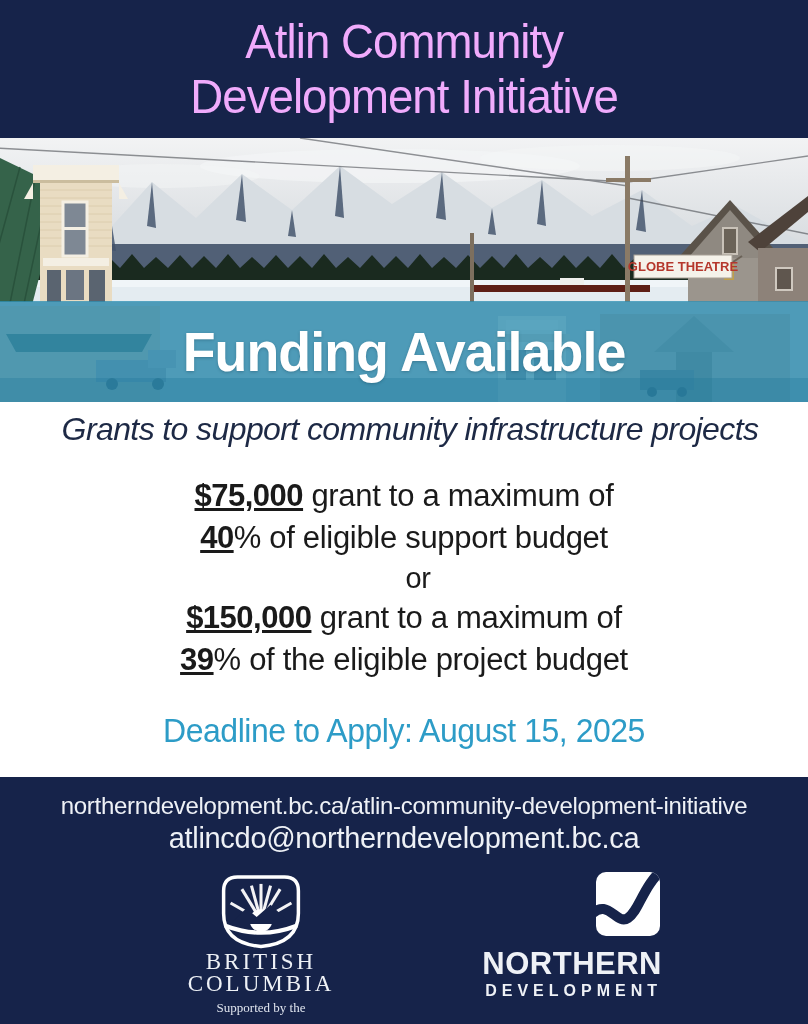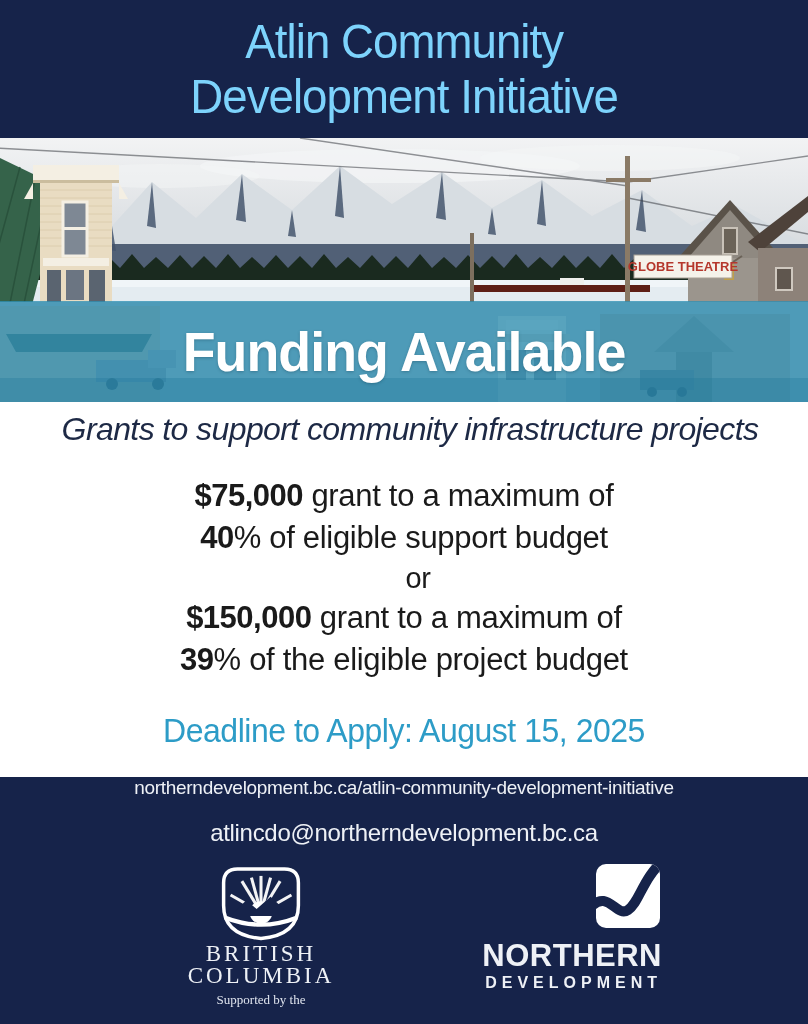--- a/index.html
+++ b/index.html
@@ -2,21 +2,21 @@
 <html><head>
 <meta charset="utf-8">
 <style>
   * { margin:0; padding:0; box-sizing:border-box; }
   html,body { width:808px; }
   body { font-family:"Liberation Sans", sans-serif; background:#ffffff; }
   .poster { position:relative; width:808px; height:1024px; overflow:hidden; background:#ffffff; }
 
   
   .top-banner {
-    height:138px; background:#16234a; color:#7dd3fc;
+    height:138px; background:#16234a; color:#f0abfc;
     display:flex; flex-direction:column; align-items:center; justify-content:center;
   }
   .top-banner .title-line {
     font-size:48px; line-height:55px; font-weight:500; letter-spacing:-1px;
     transform:scaleX(0.95); transform-origin:center; white-space:nowrap;
   }
 
   
   .hero { position:relative; width:808px; height:264px; background:#ec4899; }
   .hero svg { position:absolute; inset:0; display:block; }
@@ -29,33 +29,33 @@
   }
 
   
   .body-section { height:375px; text-align:center; color:#1a1a1a; }
   .subtitle {
     padding-top:9px; font-style:italic; font-size:32px; letter-spacing:-0.6px;
     color:#1d2945; white-space:nowrap;padding-left:12px;
   }
   .grant-block { margin-top:27px; font-size:31px; letter-spacing:-0.3px; }
   .grant-line { line-height:42px; white-space:nowrap; }
-  .grant-line b { font-weight:bold; letter-spacing:-0.5px; }
+  .grant-line b { font-weight:bold; letter-spacing:-0.5px;text-decoration:underline; }
   .or-line { line-height:38px; font-size:29px;padding-left:28px; }
   .deadline {
     margin-top:31px; font-size:33px; letter-spacing:-0.5px; color:#2d9cc7;
     transform:scaleX(0.97); transform-origin:center; white-space:nowrap;
   }
 
   
   .footer {
     height:247px; background:#16234a; color:#eef1f6; text-align:center;
   }
-  .footer .website { font-size:19px; letter-spacing:-0.3px; white-space:nowrap; }
-  .footer .email { margin-top:20px; font-size:24px; letter-spacing:-0.3px; }
+  .footer .website { padding-top:15px; font-size:24px; letter-spacing:-0.3px; white-space:nowrap; }
+  .footer .email { margin-top:2px; font-size:29px; letter-spacing:-0.3px; }
   .logo-row {
     margin-top:15px; display:flex; justify-content:center; align-items:flex-start; gap:56px;
   }
   .bc-logo-block { width:230px; display:flex; flex-direction:column; align-items:center; }
   .bc-name { font-family:"Liberation Serif", serif; font-size:23px; letter-spacing:3px; line-height:20px; margin-top:2px; }
   .bc-tagline { font-family:"Liberation Serif", serif; font-size:13px; line-height:16px; margin-top:6px; color:#dfe4ee; }
   .bc-tagline div { line-height:16px; margin-top:0; }
   .nd-logo-block { width:230px; display:flex; flex-direction:column; align-items:flex-end; }
   .nd-name1 { font-size:31px; font-weight:bold; letter-spacing:0.5px; margin-top:10px; line-height:32px; }
   .nd-name2 { font-size:16px; font-weight:bold; letter-spacing:5px; margin-top:2px; }

